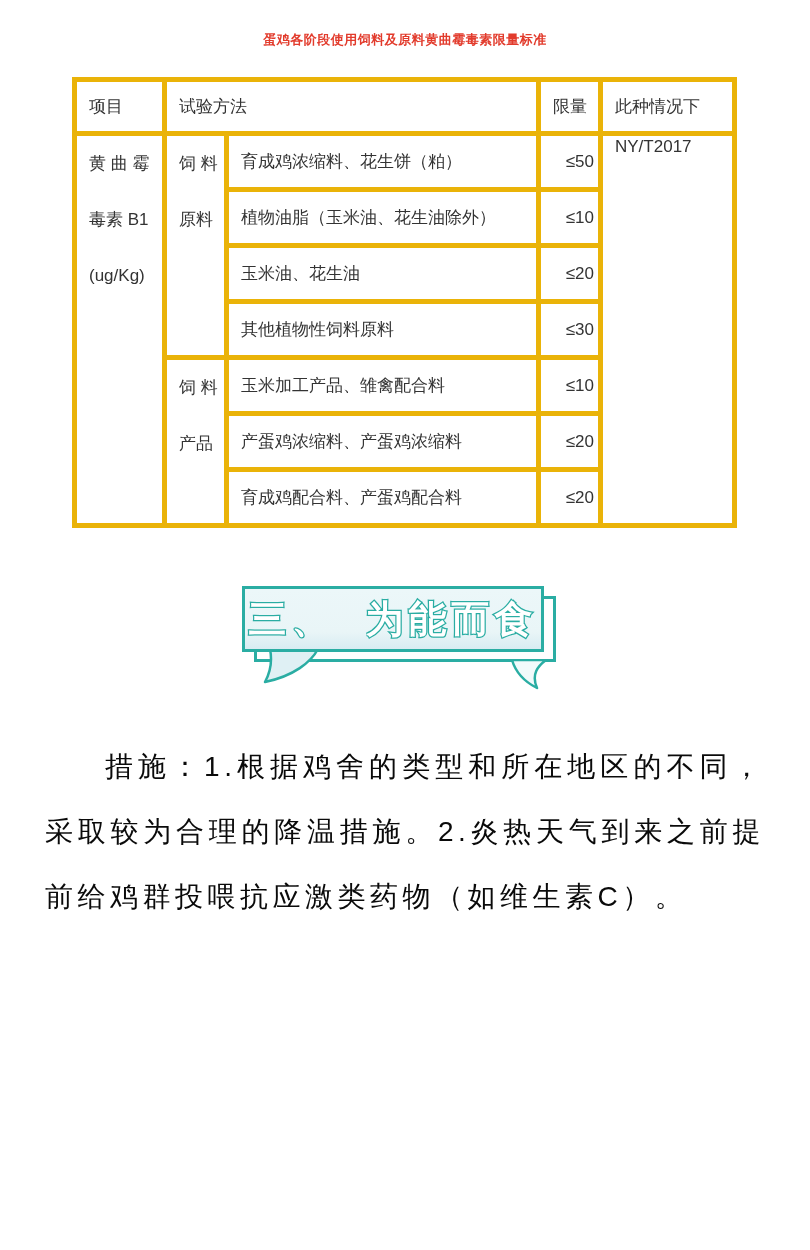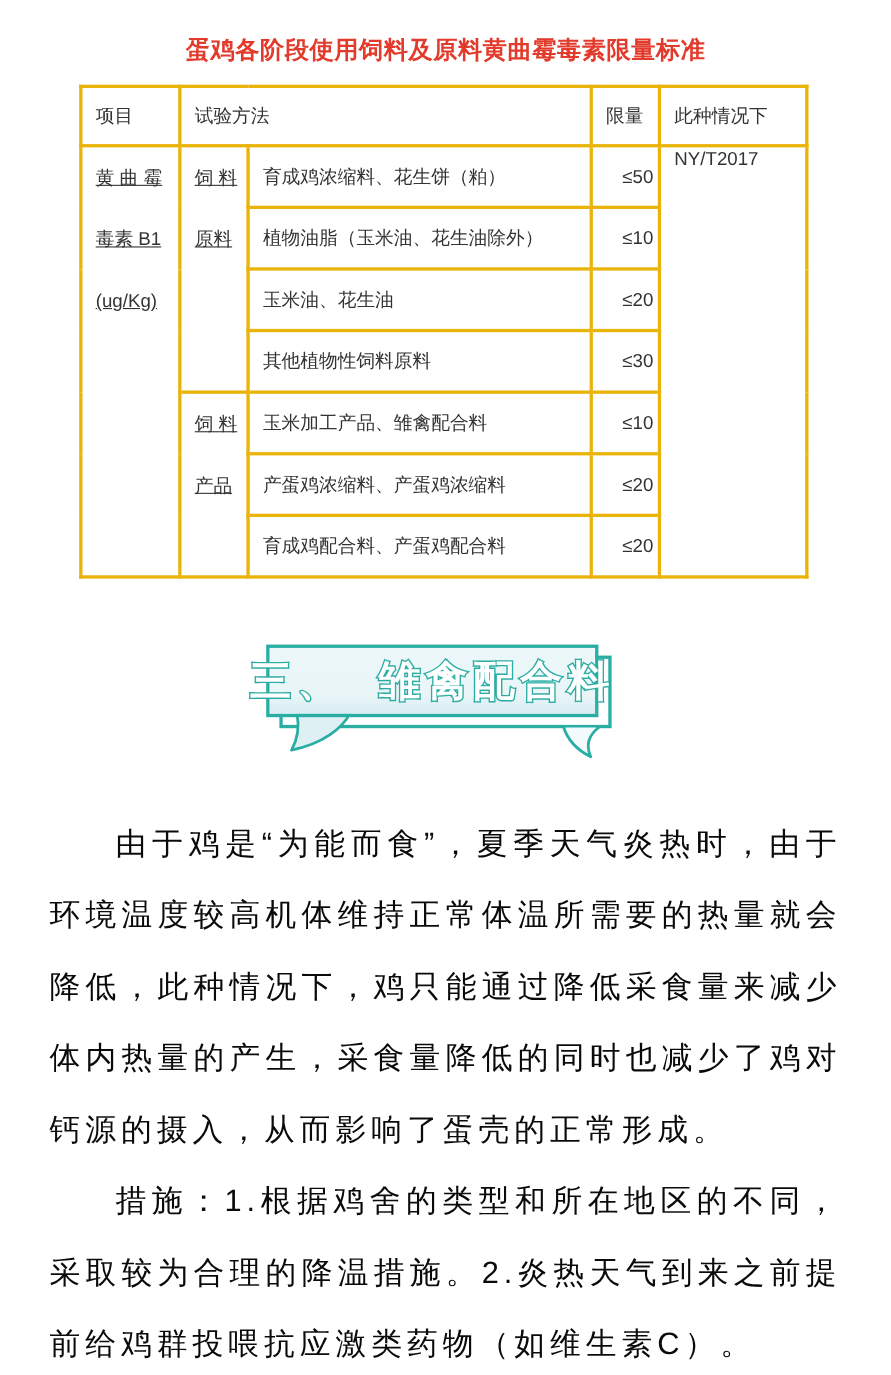--- a/index.html
+++ b/index.html
@@ -10,49 +10,49 @@
     position: relative;
     overflow: hidden;
   }
 
   
   .doc-title {
     position: absolute;
     top: 31px; left: 0;
     width: 100%;
     text-align: center;
-    font-size: 22px;
+    font-size: 13px;
     font-weight: bold;
     color: #e23b2c;
     letter-spacing: 0.5px;
   }
 
   
   table.limits {
     position: absolute;
     left: 72px; top: 77px;
     width: 660px;
     border-collapse: collapse;
     table-layout: fixed;
     font-size: 17px;
     color: #333333;
     border: 2px solid #2e2e2e;
   }
   table.limits td {
-    border: 3px solid #eab308;
+    border: 5px solid #eab308;
     padding: 0 4px 0 12px;
     height: 56px;
     line-height: 22px;
     vertical-align: middle;
     overflow: hidden;
     white-space: nowrap;
   }
   table.limits tr.head td { height: 54px; }
   table.limits td.vtop { vertical-align: top; padding-top: 0; }
-  .cell-line { display: block; height: 56px; line-height: 56px; text-decoration: underline; }
+  .cell-line { display: block; height: 56px; line-height: 56px; }
   td.limit-cell { text-align: right; padding: 0 2px; }
   td.method-cell { line-height: 56px; }
 
   
   .banner { position: absolute; left: 242px; top: 586px; width: 330px; height: 110px; }
   .banner-back {
     position: absolute; left: 12px; top: 10px;
     width: 302px; height: 66px;
     background: #fdfefe;
     border: 3px solid #2aada3;
@@ -156,20 +156,19 @@
 
 <div class="banner">
   <div class="banner-back"></div>
   <svg class="banner-tail-right" width="40" height="32" viewBox="0 0 40 32">
     <path d="M2,1 L36,1 C28,7 21,15 27,29 C13,22 5,11 2,1 Z" fill="#f2fafb" stroke="#2aada3" stroke-width="2.5" stroke-linejoin="round"></path>
   </svg>
   <svg class="banner-tail-left" width="60" height="36" viewBox="0 0 60 36">
     <path d="M8,1 L56,1 C49,14 32,28 3,34 C9,23 10,11 8,1 Z" fill="#dff0f4" stroke="#2aada3" stroke-width="2.5" stroke-linejoin="round"></path>
   </svg>
   <div class="banner-front">
-    <span class="banner-text">三、  雏禽配合料</span>
+    <span class="banner-text">三、  为能而食</span>
   </div>
 </div>
 
 <div class="body-text">
-  <p>由于鸡是“为能而食”，夏季天气炎热时，由于环境温度较高机体维持正常体温所需要的热量就会降低，此种情况下，鸡只能通过降低采食量来减少体内热量的产生，采食量降低的同时也减少了鸡对钙源的摄入，从而影响了蛋壳的正常形成。</p>
   <p>措施：1.根据鸡舍的类型和所在地区的不同，采取较为合理的降温措施。2.炎热天气到来之前提前给鸡群投喂抗应激类药物（如维生素C）。</p>
 </div>
 
 </body></html>

